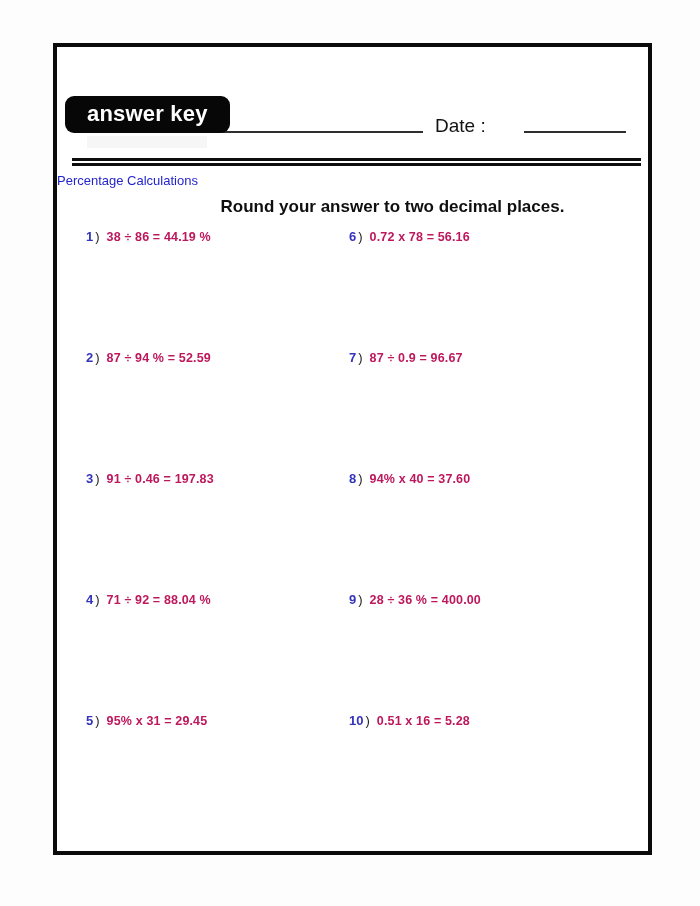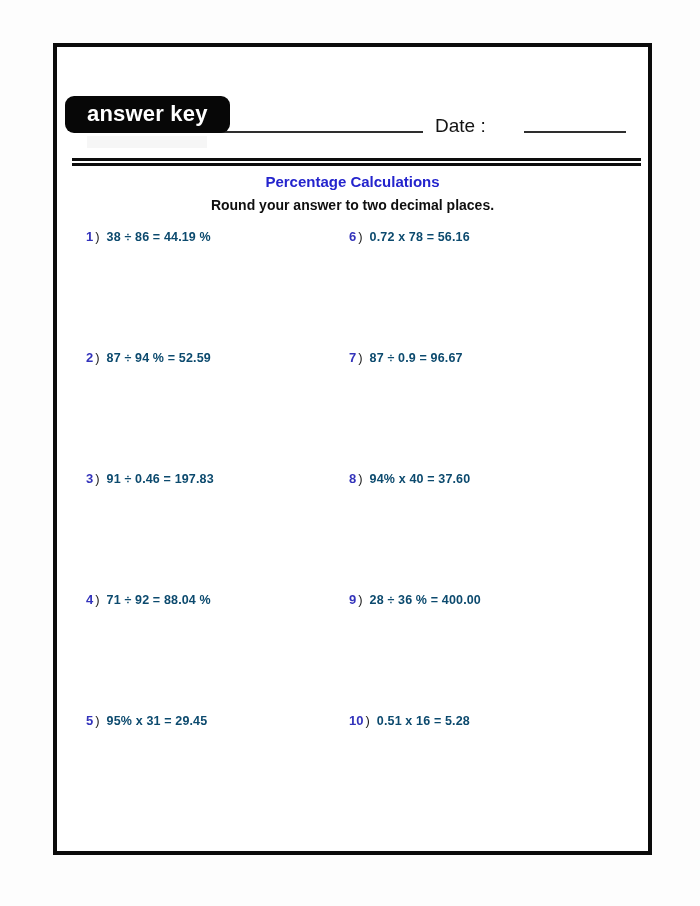--- a/index.html
+++ b/index.html
@@ -102,34 +102,34 @@
     position: absolute; left: 0; top: 5px; width: 100%; height: 3px;
     background: #0d0d0d;
   }
 
   
   .worksheet-title {
     position: absolute;
     left: 0;
     top: 126px;
     width: 100%;
+    font-size: 13px;
+    font-weight: normal;
+    color: #2424cd;
+  }
+  .worksheet-subtitle {
+    position: absolute;
+    left: 0;
+    top: 150px;
+    width: 100%;
     text-align: center;
-    font-size: 15px;
-    font-weight: bold;
-    color: #2424cd;
-  }
-  .worksheet-subtitle {
-    position: absolute;
-    left: 0;
-    top: 150px;
-    width: 100%;
-    text-align: center;
-    font-size: 14px;
+    font-size: 17px;
     font-weight: bold;
     color: #0f0f0f;
+    padding-left: 40px;
   }
 
   
   .problems-grid {
     position: absolute;
     left: 0;
     top: 182px;
     width: 100%;
   }
   .problem-column {
@@ -161,21 +161,21 @@
     font-size: 13px;
   }
   .problem-paren {
     color: #1b1b1b;
     font-weight: normal;
     font-size: 13px;
     margin-left: 2px;
     margin-right: 7px;
   }
   .problem-expression {
-    color: #0c4a6e;
+    color: #be185d;
     font-weight: bold;
     letter-spacing: 0.15px;
   }
 </style>
 </head>
 <body>
 
 <div class="worksheet-page">
 
   <div class="answer-key-badge">answer key</div>

